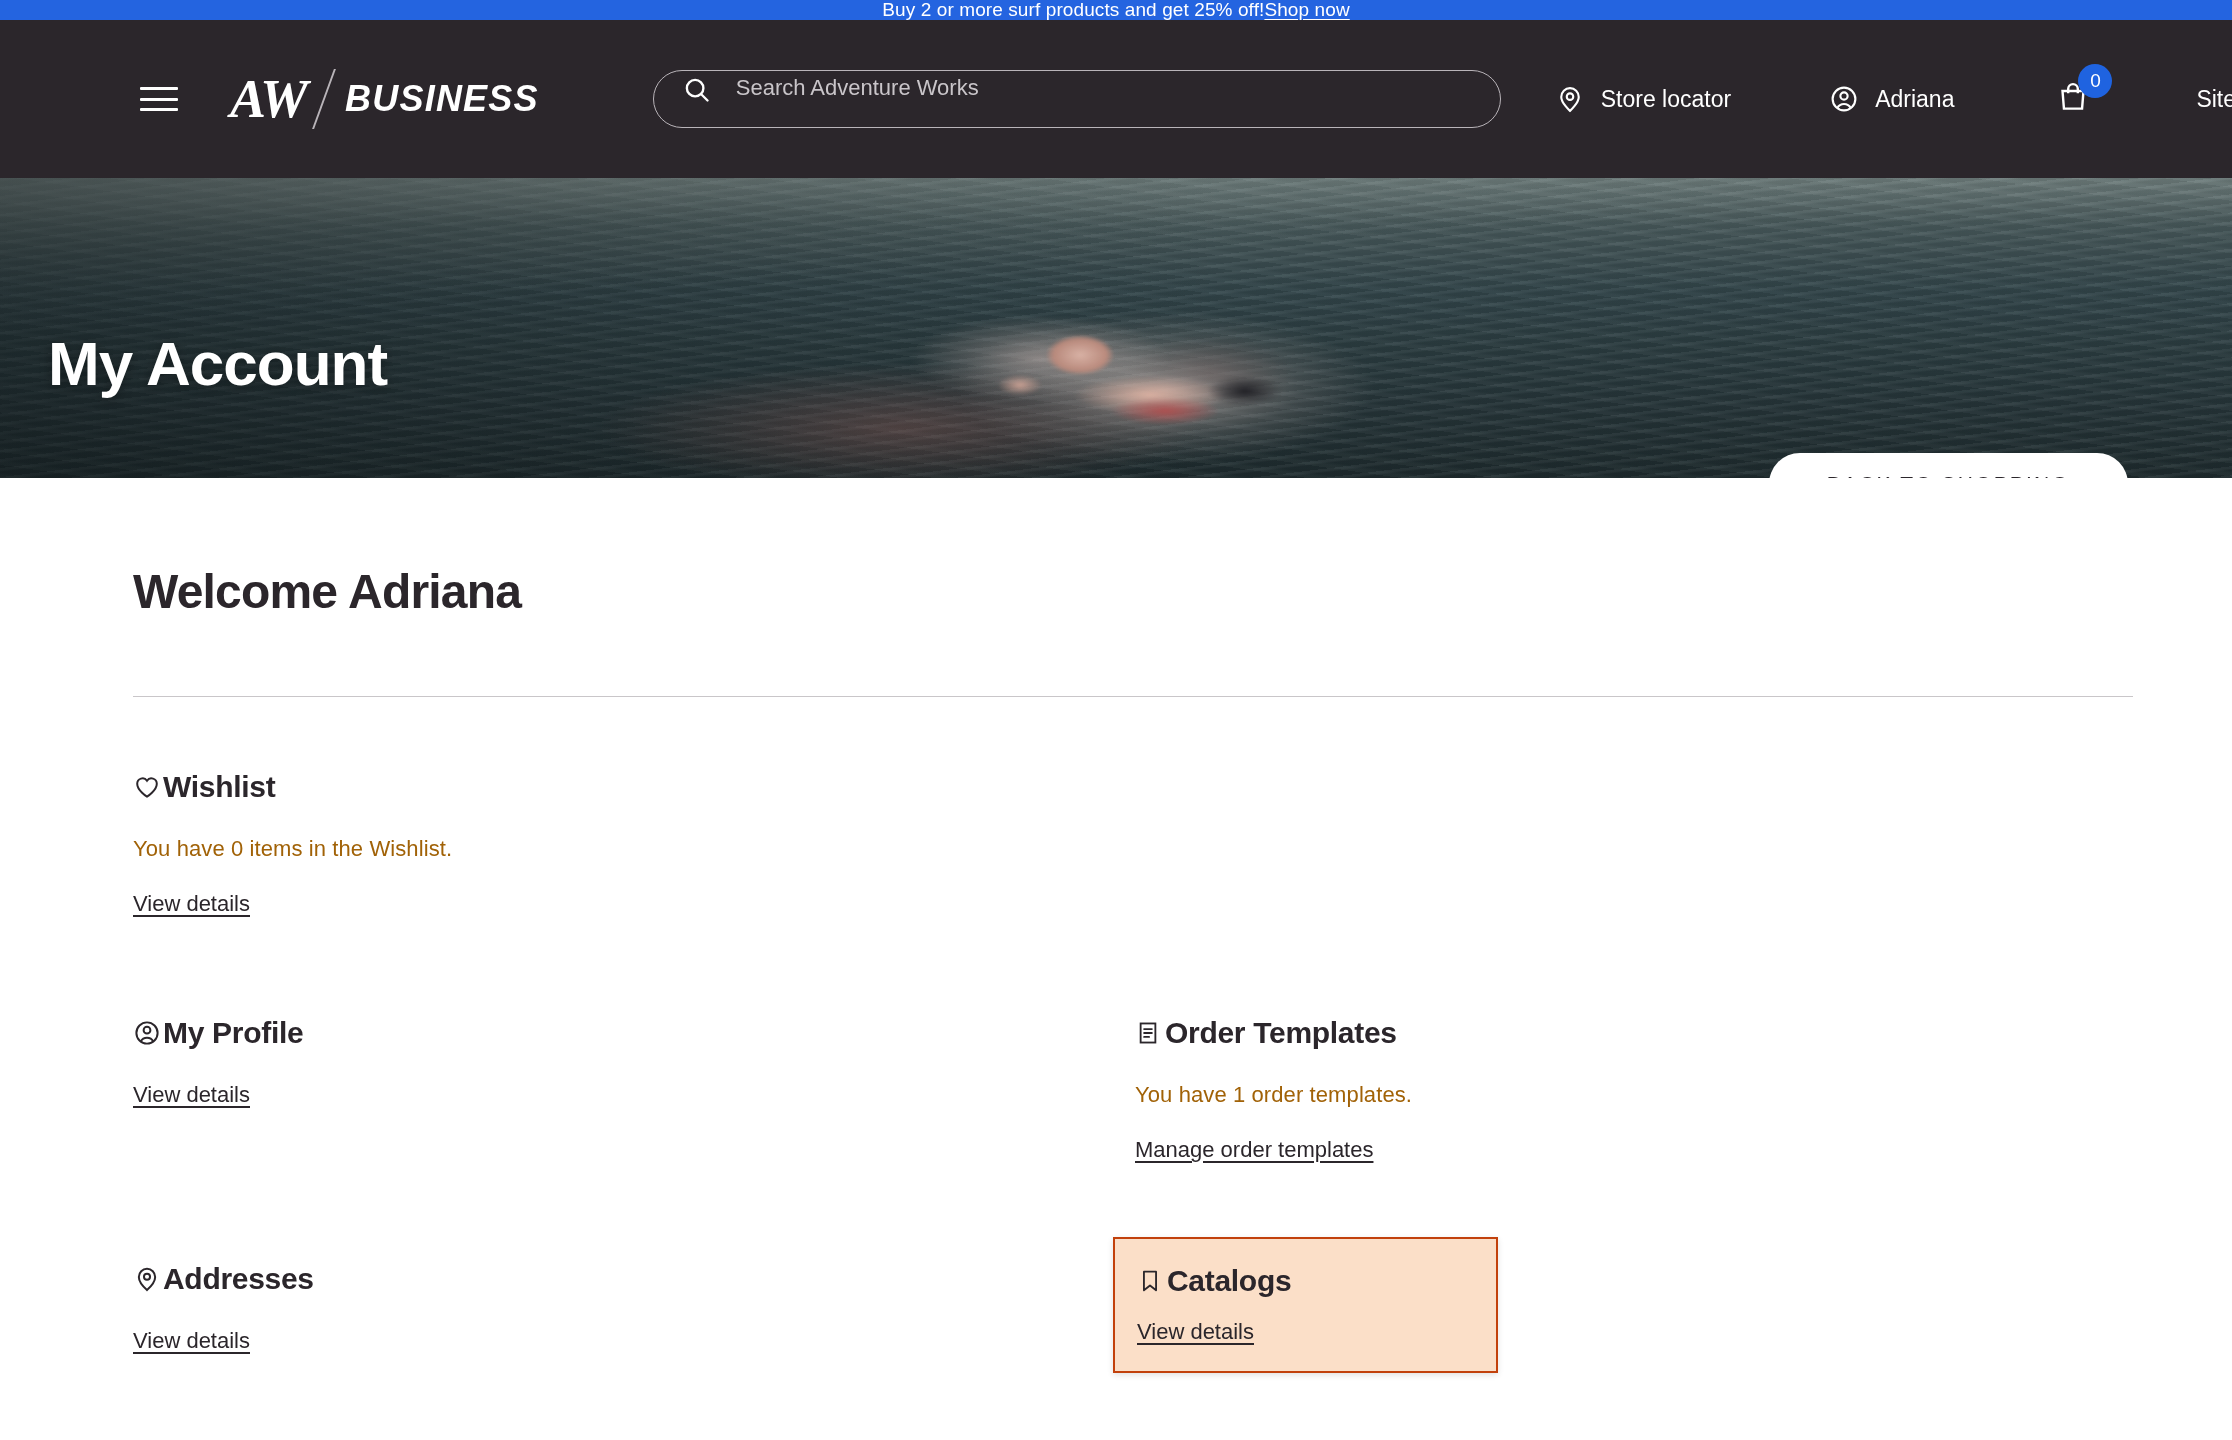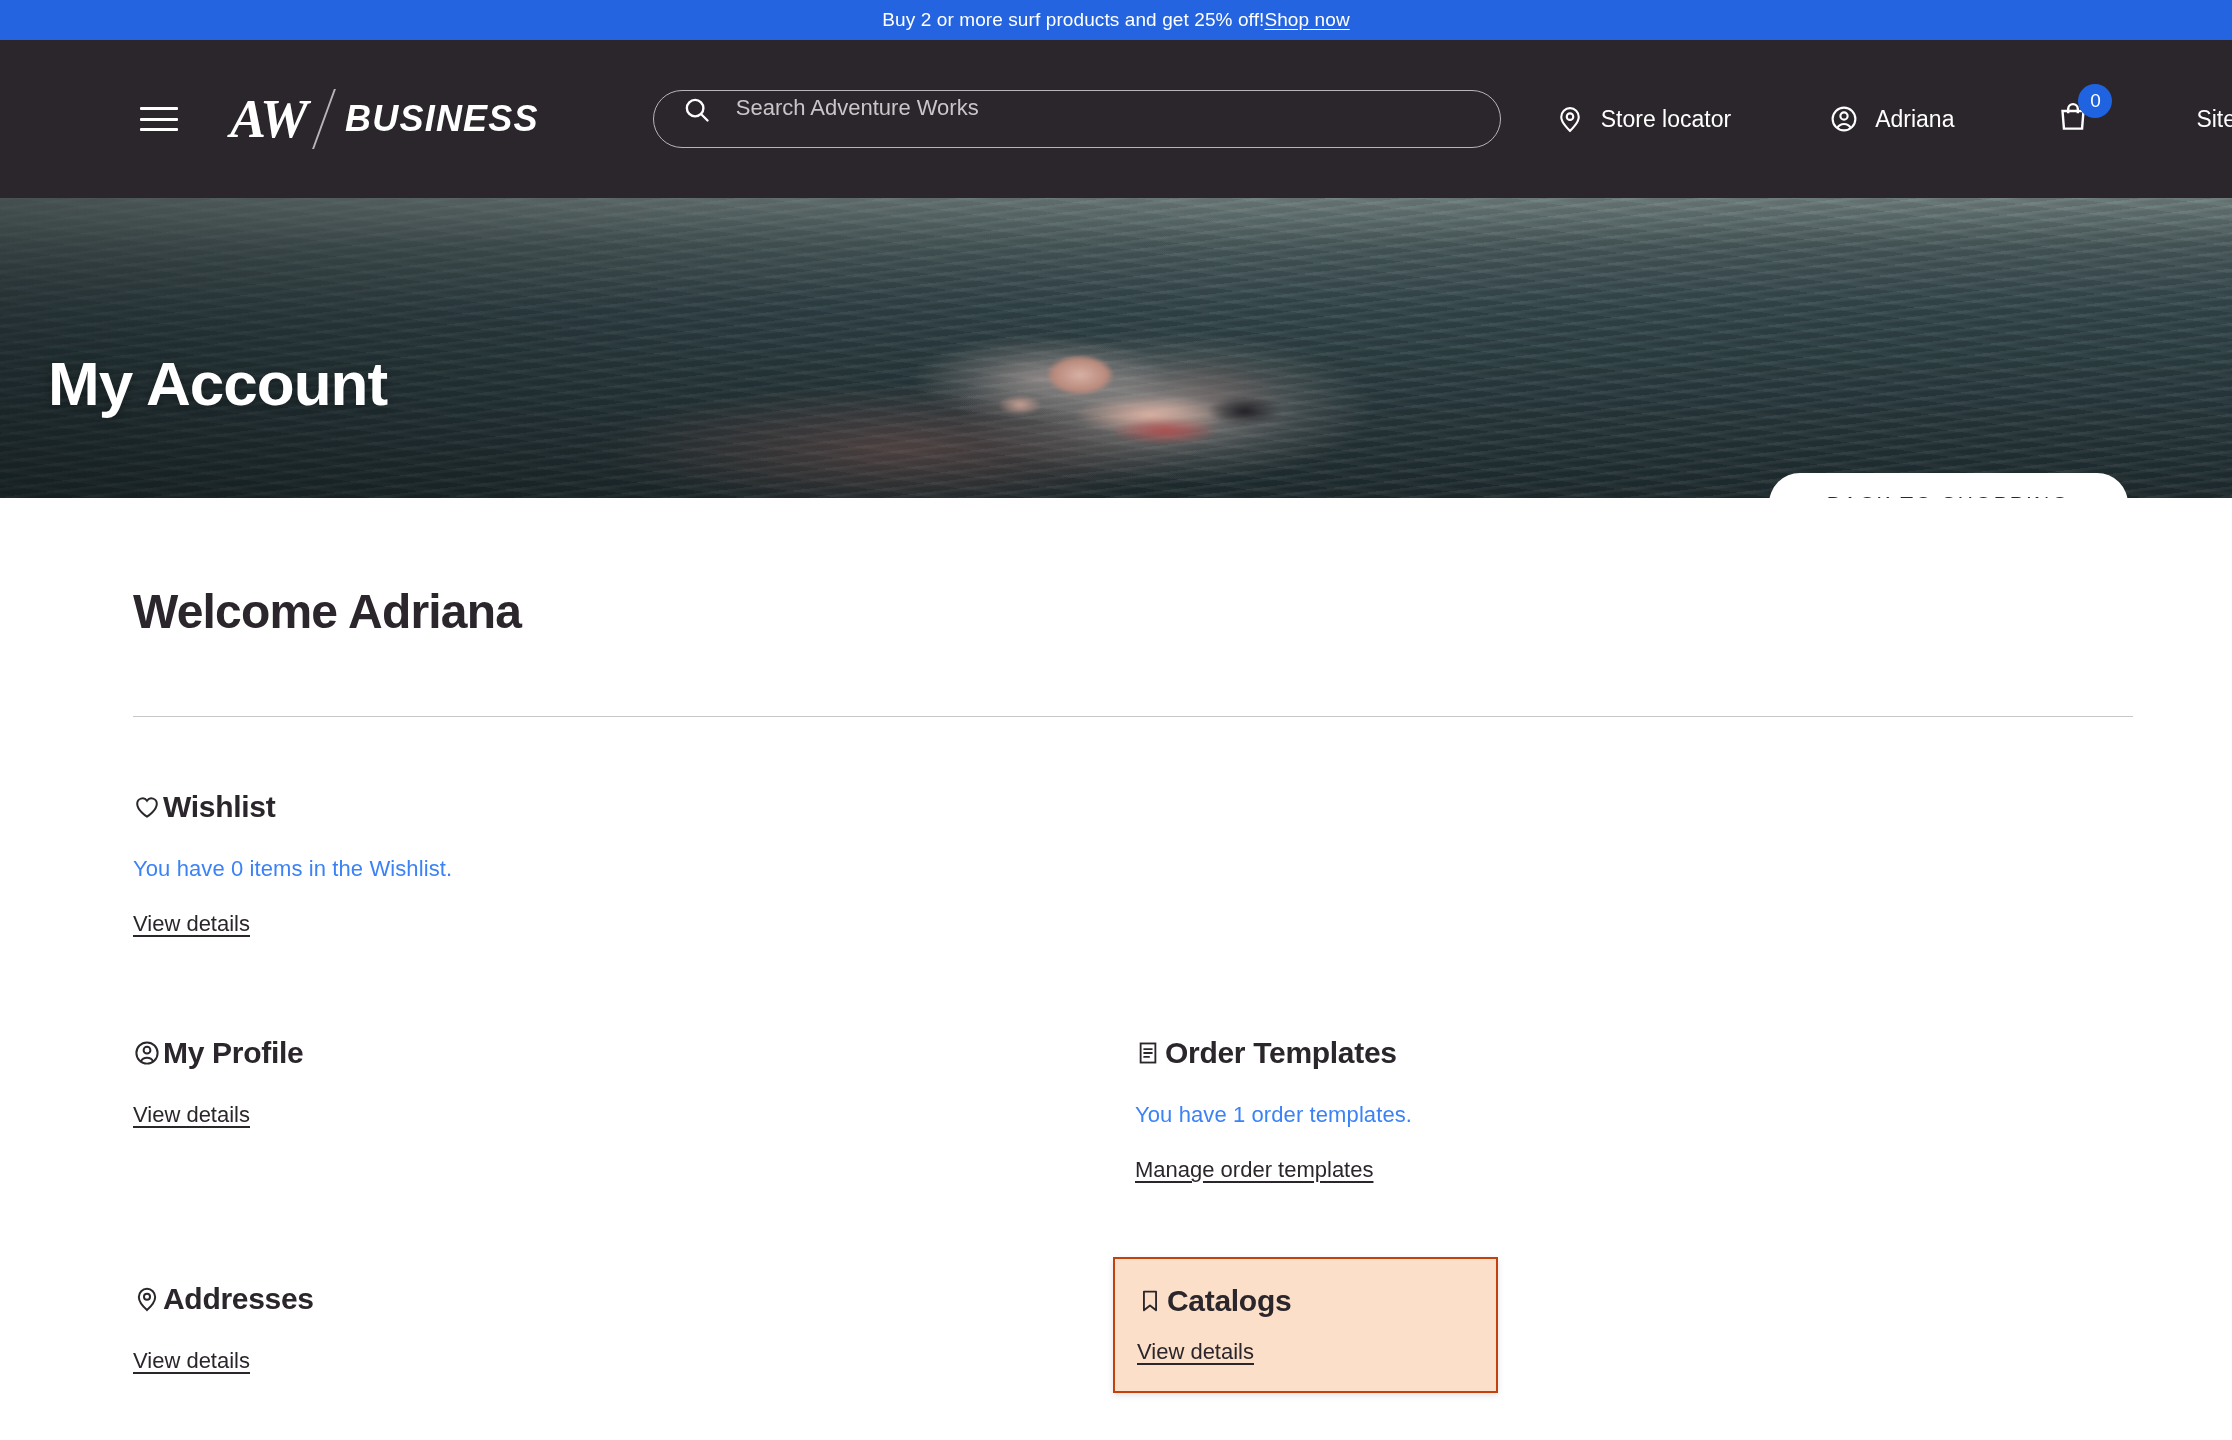--- a/index.html
+++ b/index.html
@@ -7,21 +7,21 @@
     width: 2232px;
     height: 1440px;
     overflow: hidden;
     background: #ffffff;
     font-family: "Liberation Sans", sans-serif;
     -webkit-font-smoothing: antialiased;
   }
 
   
   .promo-banner {
-    height: 40px;
+    height: 20px;
     background: #2464e0;
     color: #ffffff;
     display: flex;
     align-items: center;
     justify-content: center;
     font-size: 19px;
     letter-spacing: 0.1px;
   }
   .promo-banner .promo-link {
     color: #ffffff;
@@ -258,21 +258,21 @@
   }
   .tile-ico { width: 30px; display: flex; align-items: center; justify-content: flex-start; flex: 0 0 auto; }
   .tile-title {
     font-size: 30px;
     font-weight: 700;
     color: #2b262b;
     letter-spacing: -0.3px;
   }
   .tile-desc {
     font-size: 22px;
-    color: #3b82f6;
+    color: #a16207;
     margin-top: 29px;
     letter-spacing: 0.1px;
   }
   .tile-link {
     display: inline-block;
     font-size: 22px;
     color: #2b262b;
     text-decoration: underline;
     text-underline-offset: 4px;
     margin-top: 29px;

